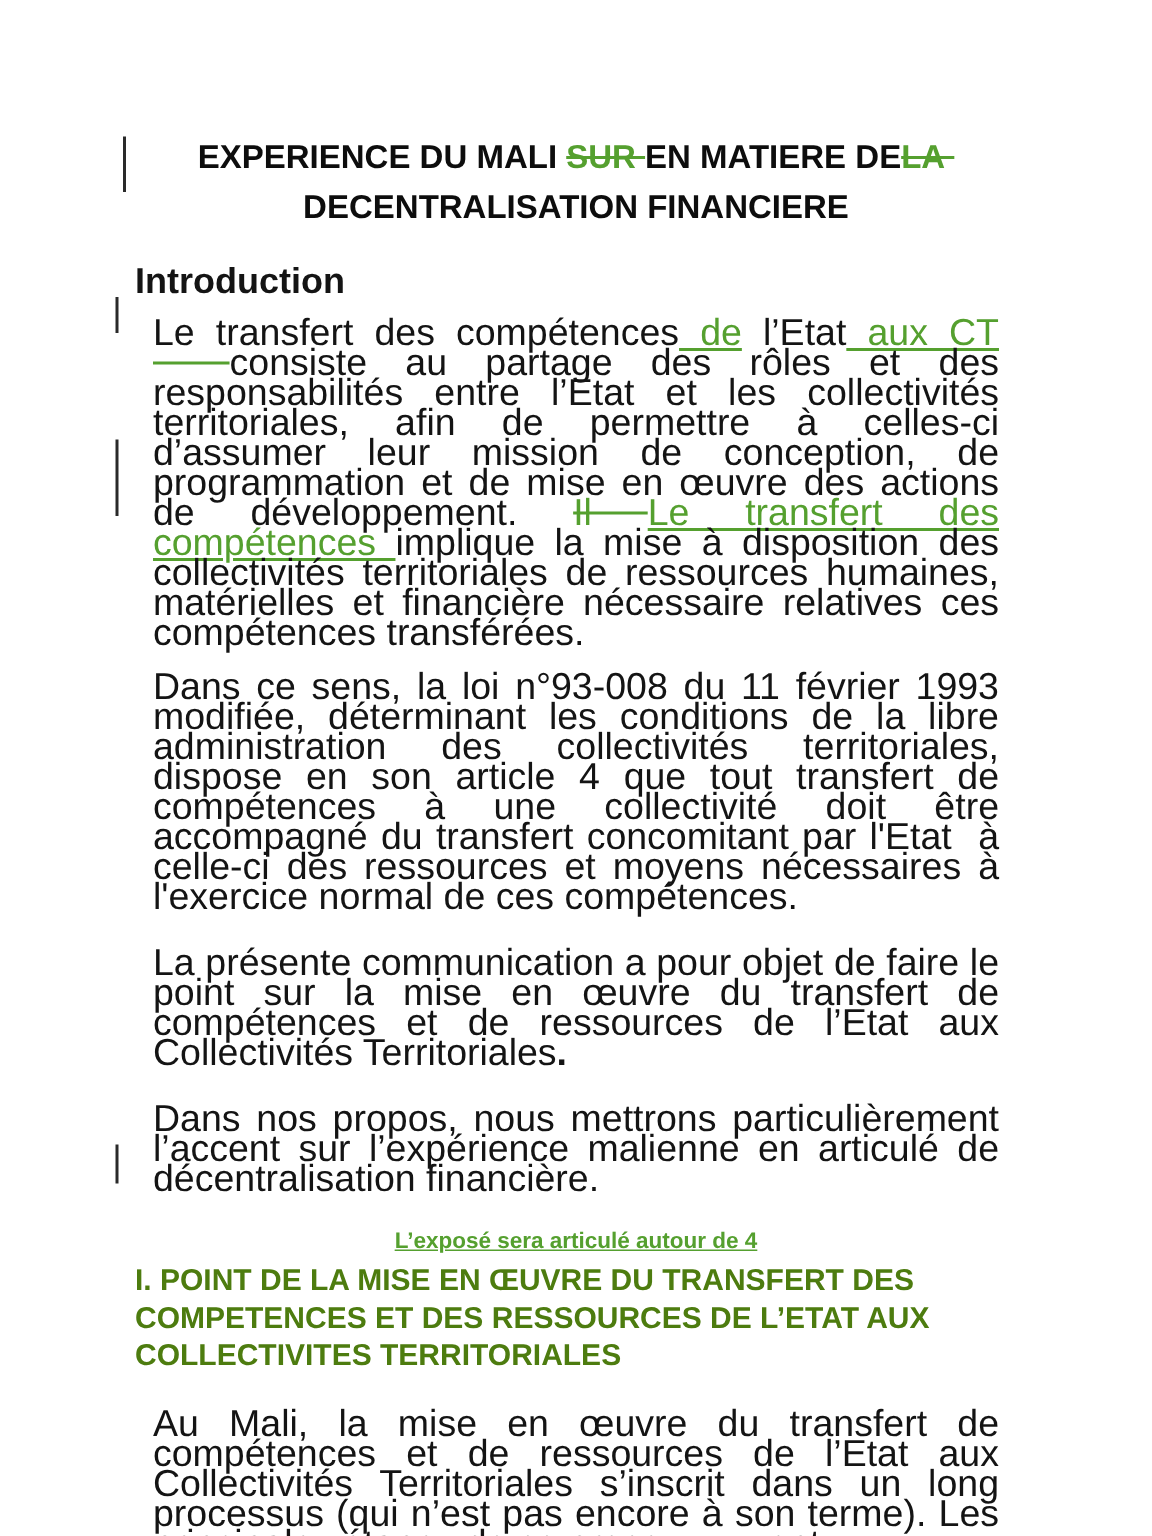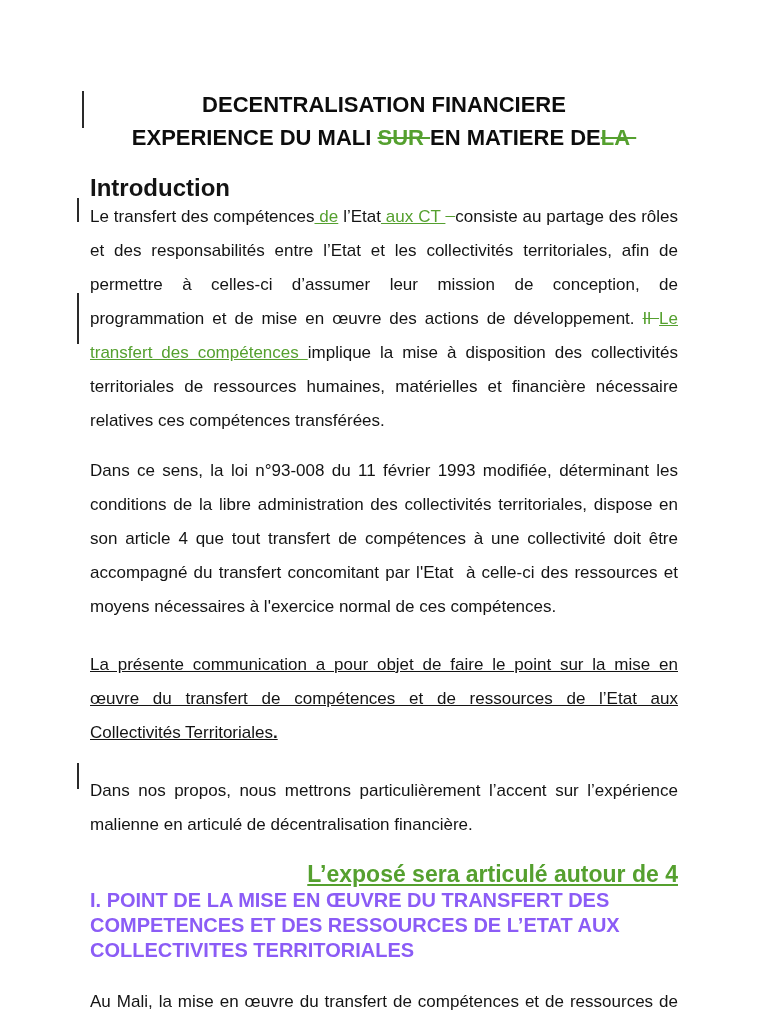--- a/index.html
+++ b/index.html
@@ -19,51 +19,51 @@
     width: 588px;
   }
   .doc-title {
     font-size: 22px;
     line-height: 33px;
     font-weight: bold;
     text-align: center;
     color: #0d0d0d;
   }
   .para {
-    font-size: 17px;
-    line-height: 34px;
+    font-size: 25px;
+    line-height: 20px;
     text-align: justify;
-    margin: 0;
+    margin: 12px;
   }
   .intro-heading {
     font-size: 24px;
     line-height: 24px;
     font-weight: bold;
     margin: 22px 0 0 0;
   }
   .p2 { margin-top: 16px; }
-  .p3 { margin-top: 24px; text-decoration: underline; }
+  .p3 { margin-top: 24px; }
   .p4 { margin-top: 24px; }
   .p5 { margin-top: 22px; }
   .expose-heading {
-    font-size: 23px;
+    font-size: 15px;
     line-height: 24px;
     font-weight: bold;
     margin-top: 20px;
     color: var(--revision-green, #55a02f);
     text-decoration: underline;
-    text-align: right;
+    text-align: center;
   }
   .section-heading {
     font-size: 20px;
     line-height: 25px;
     font-weight: bold;
     margin-top: 2px;
     text-align: left;
-    color: #8b5cf6;
+    color: #4d7c0f;
   }
   
   .run-n  { }
   .run-b  { font-weight: bold; }
   .run-ins {
     color: var(--revision-green, #55a02f);
     text-decoration: underline;
   }
   .run-del {
     color: var(--revision-green, #55a02f);
@@ -85,22 +85,22 @@
 <div class="page">
 
   <div class="change-bar bar-title"></div>
   <div class="change-bar bar-p1a"></div>
   <div class="change-bar bar-p1b"></div>
   <div class="change-bar bar-expose"></div>
 
   <div class="content">
 
     <div class="doc-title">
+      <div><span class="run-n">EXPERIENCE DU MALI </span><span class="run-del">SUR&nbsp;</span><span class="run-n">EN MATIERE DE</span><span class="run-del">LA&nbsp;</span></div>
       <div>DECENTRALISATION FINANCIERE</div>
-      <div><span class="run-n">EXPERIENCE DU MALI </span><span class="run-del">SUR&nbsp;</span><span class="run-n">EN MATIERE DE</span><span class="run-del">LA&nbsp;</span></div>
     </div>
 
     <div class="intro-heading">Introduction</div>
 
     <p class="para p1"><span class="run-n">Le transfert des compétences</span><span class="run-ins"> de</span><span class="run-n"> l’Etat</span><span class="run-ins"> aux CT </span><span class="run-del">&nbsp;&nbsp;</span><span class="run-n">consiste au partage des rôles et des responsabilités entre l’Etat et les collectivités territoriales, afin de permettre à celles-ci d’assumer leur mission de conception, de programmation et de mise en œuvre des actions de développement. </span><span class="run-del">Il&nbsp;</span><span class="run-ins">Le transfert des compétences </span><span class="run-n">implique la mise à disposition des collectivités territoriales de ressources humaines, matérielles et financière nécessaire relatives ces compétences transférées.</span></p>
 
     <p class="para p2">Dans ce sens, la loi n°93-008 du 11 février 1993 modifiée, déterminant les conditions de la libre administration des collectivités territoriales, dispose en son article 4 que tout transfert de compétences à une collectivité doit être accompagné du transfert concomitant par l'Etat &nbsp;à celle-ci des ressources et moyens nécessaires à l'exercice normal de ces compétences.</p>
 
     <p class="para p3"><span class="run-n">La présente communication a pour objet de faire le point sur la mise en œuvre du transfert de compétences et de ressources de l’Etat aux Collectivités Territoriales</span><span class="run-b">.</span></p>
 

